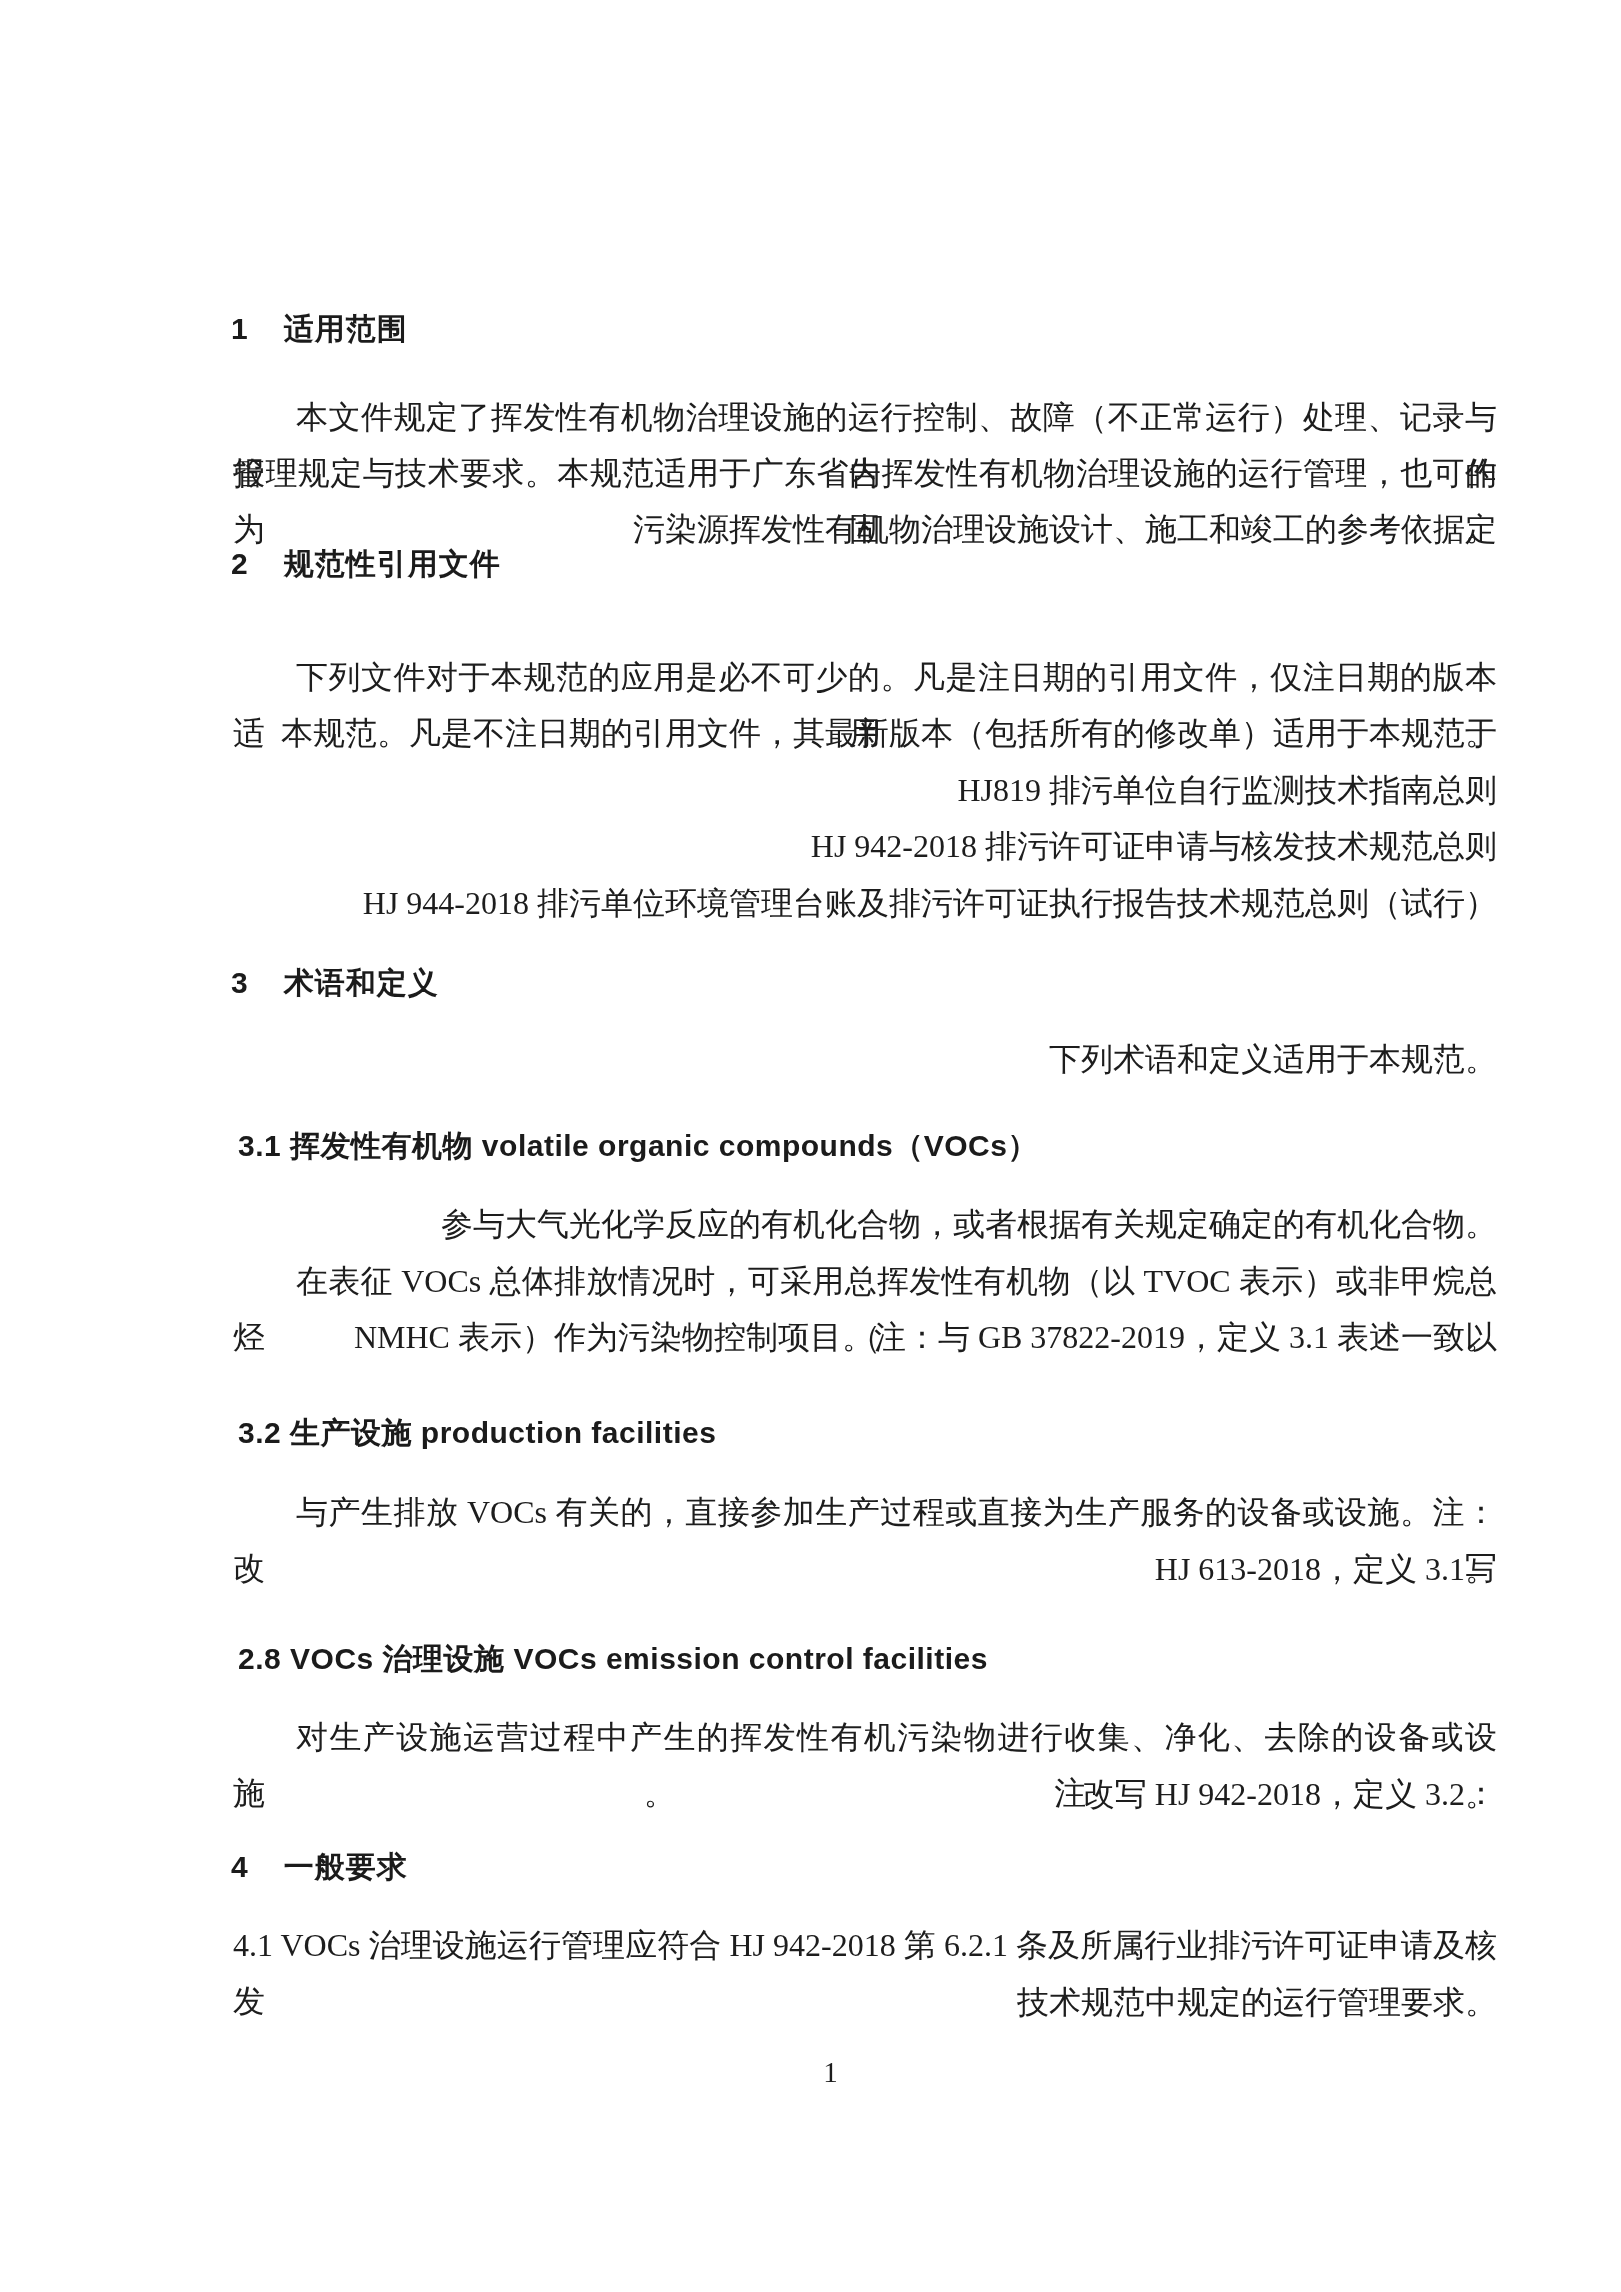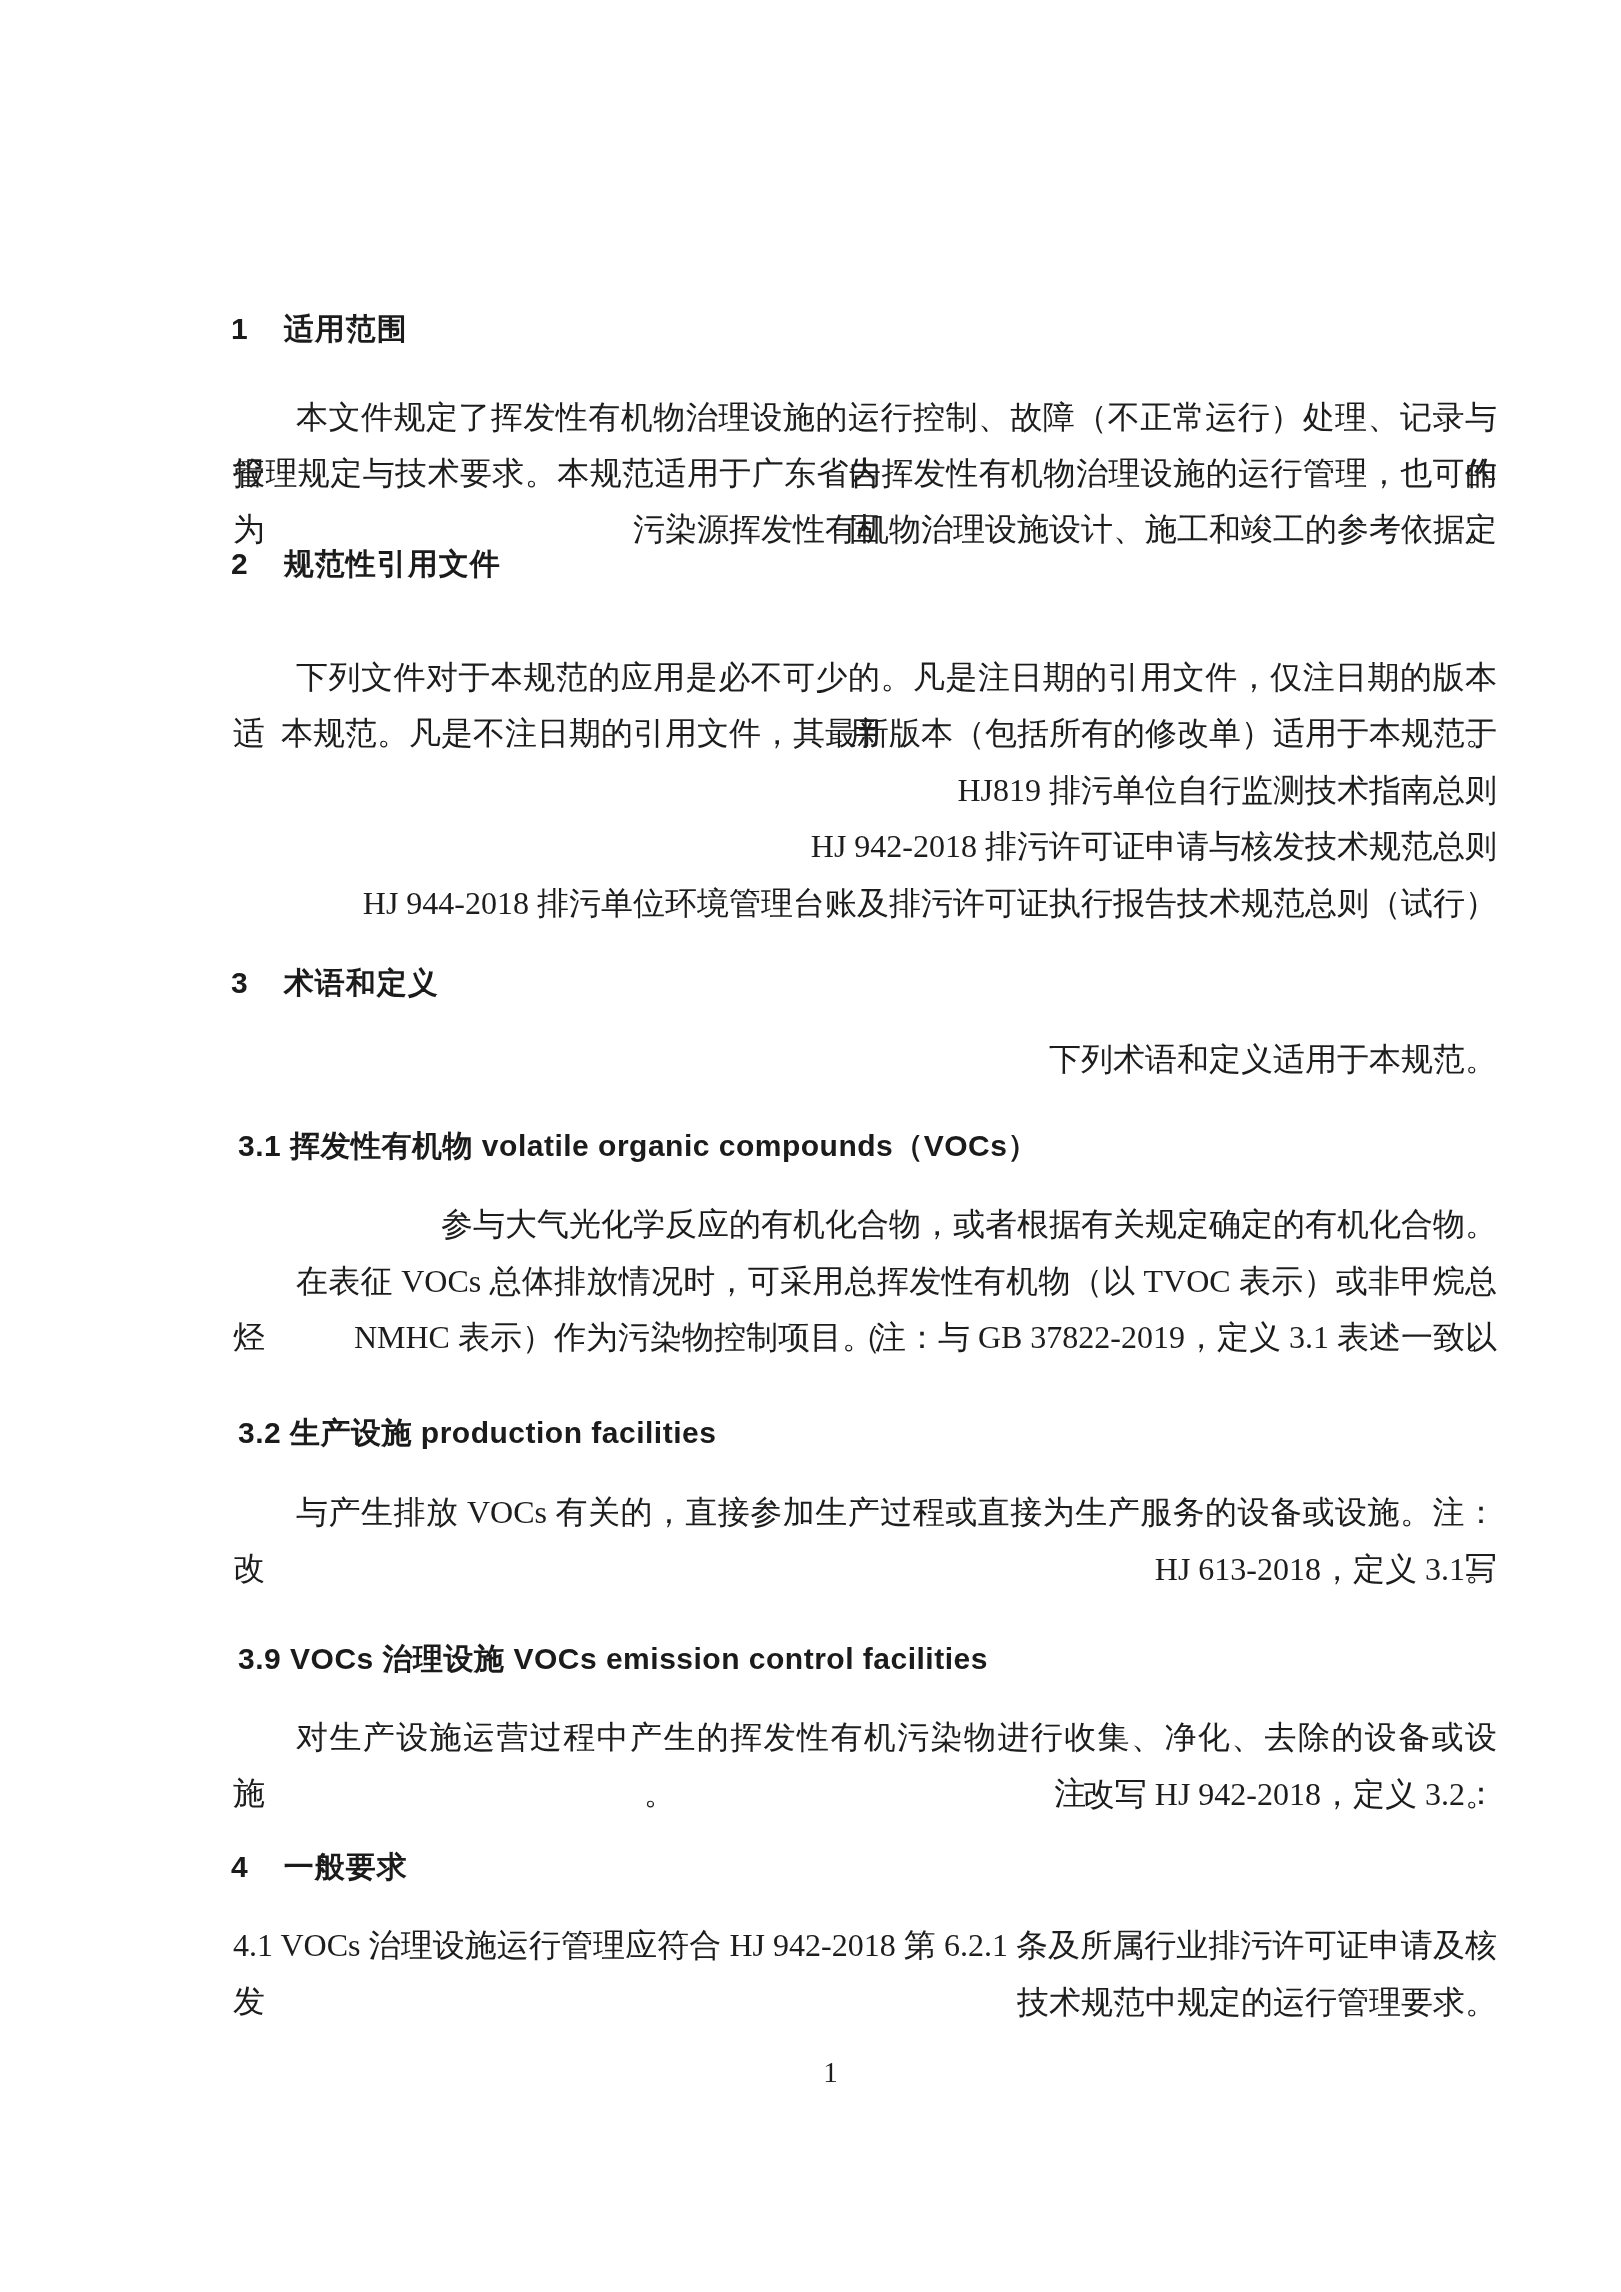--- a/index.html
+++ b/index.html
@@ -76,21 +76,21 @@
 
   <div class="line full ind" style="top:1253px">在表征 VOCs 总体排放情况时，可采用总挥发性有机物（以 TVOC 表示）或非甲烷总烃（以</div>
   <div class="line ind" style="top:1196px">参与大气光化学反应的有机化合物，或者根据有关规定确定的有机化合物。</div>
   <div class="line" style="top:1309px">NMHC 表示）作为污染物控制项目。注：与 GB 37822-2019，定义 3.1 表述一致。</div>
 
   <div class="h sub" style="top:1413px">3.2 生产设施 production facilities</div>
 
   <div class="line full ind" style="top:1484px">与产生排放 VOCs 有关的，直接参加生产过程或直接为生产服务的设备或设施。注：改写</div>
   <div class="line" style="top:1541px">HJ 613-2018，定义 3.1。</div>
 
-  <div class="h sub" style="top:1639px">3.9 VOCs 治理设施 VOCs emission control facilities</div>
+  <div class="h sub" style="top:1639px">2.8 VOCs 治理设施 VOCs emission control facilities</div>
 
   <div class="line full ind" style="top:1709px">对生产设施运营过程中产生的挥发性有机污染物进行收集、净化、去除的设备或设施。注：</div>
   <div class="line" style="top:1766px">改写 HJ 942-2018，定义 3.2。</div>
 
   <div class="h" style="top:1847px">
     <span class="num">4</span><span>一般要求</span>
   </div>
 
   <div class="line full" style="top:1917px">4.1 VOCs 治理设施运行管理应符合 HJ 942-2018 第 6.2.1 条及所属行业排污许可证申请及核发</div>
   <div class="line" style="top:1974px">技术规范中规定的运行管理要求。</div>

